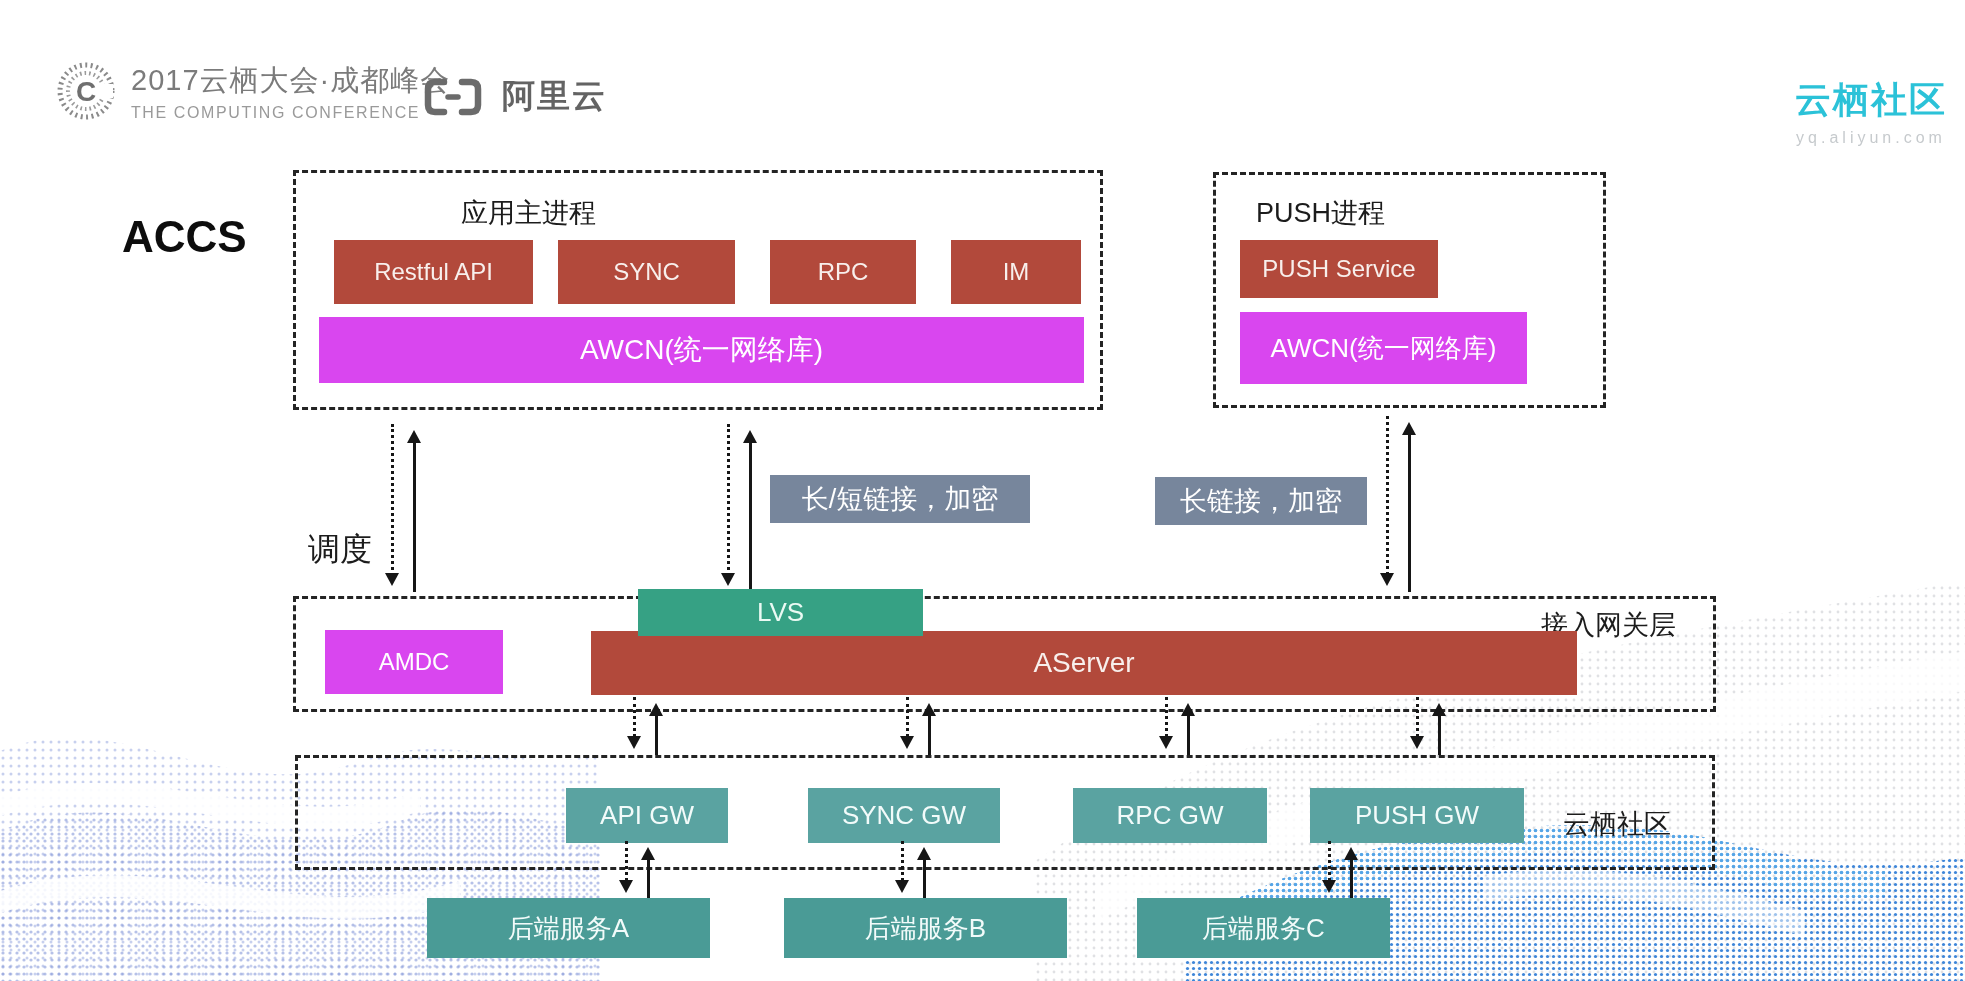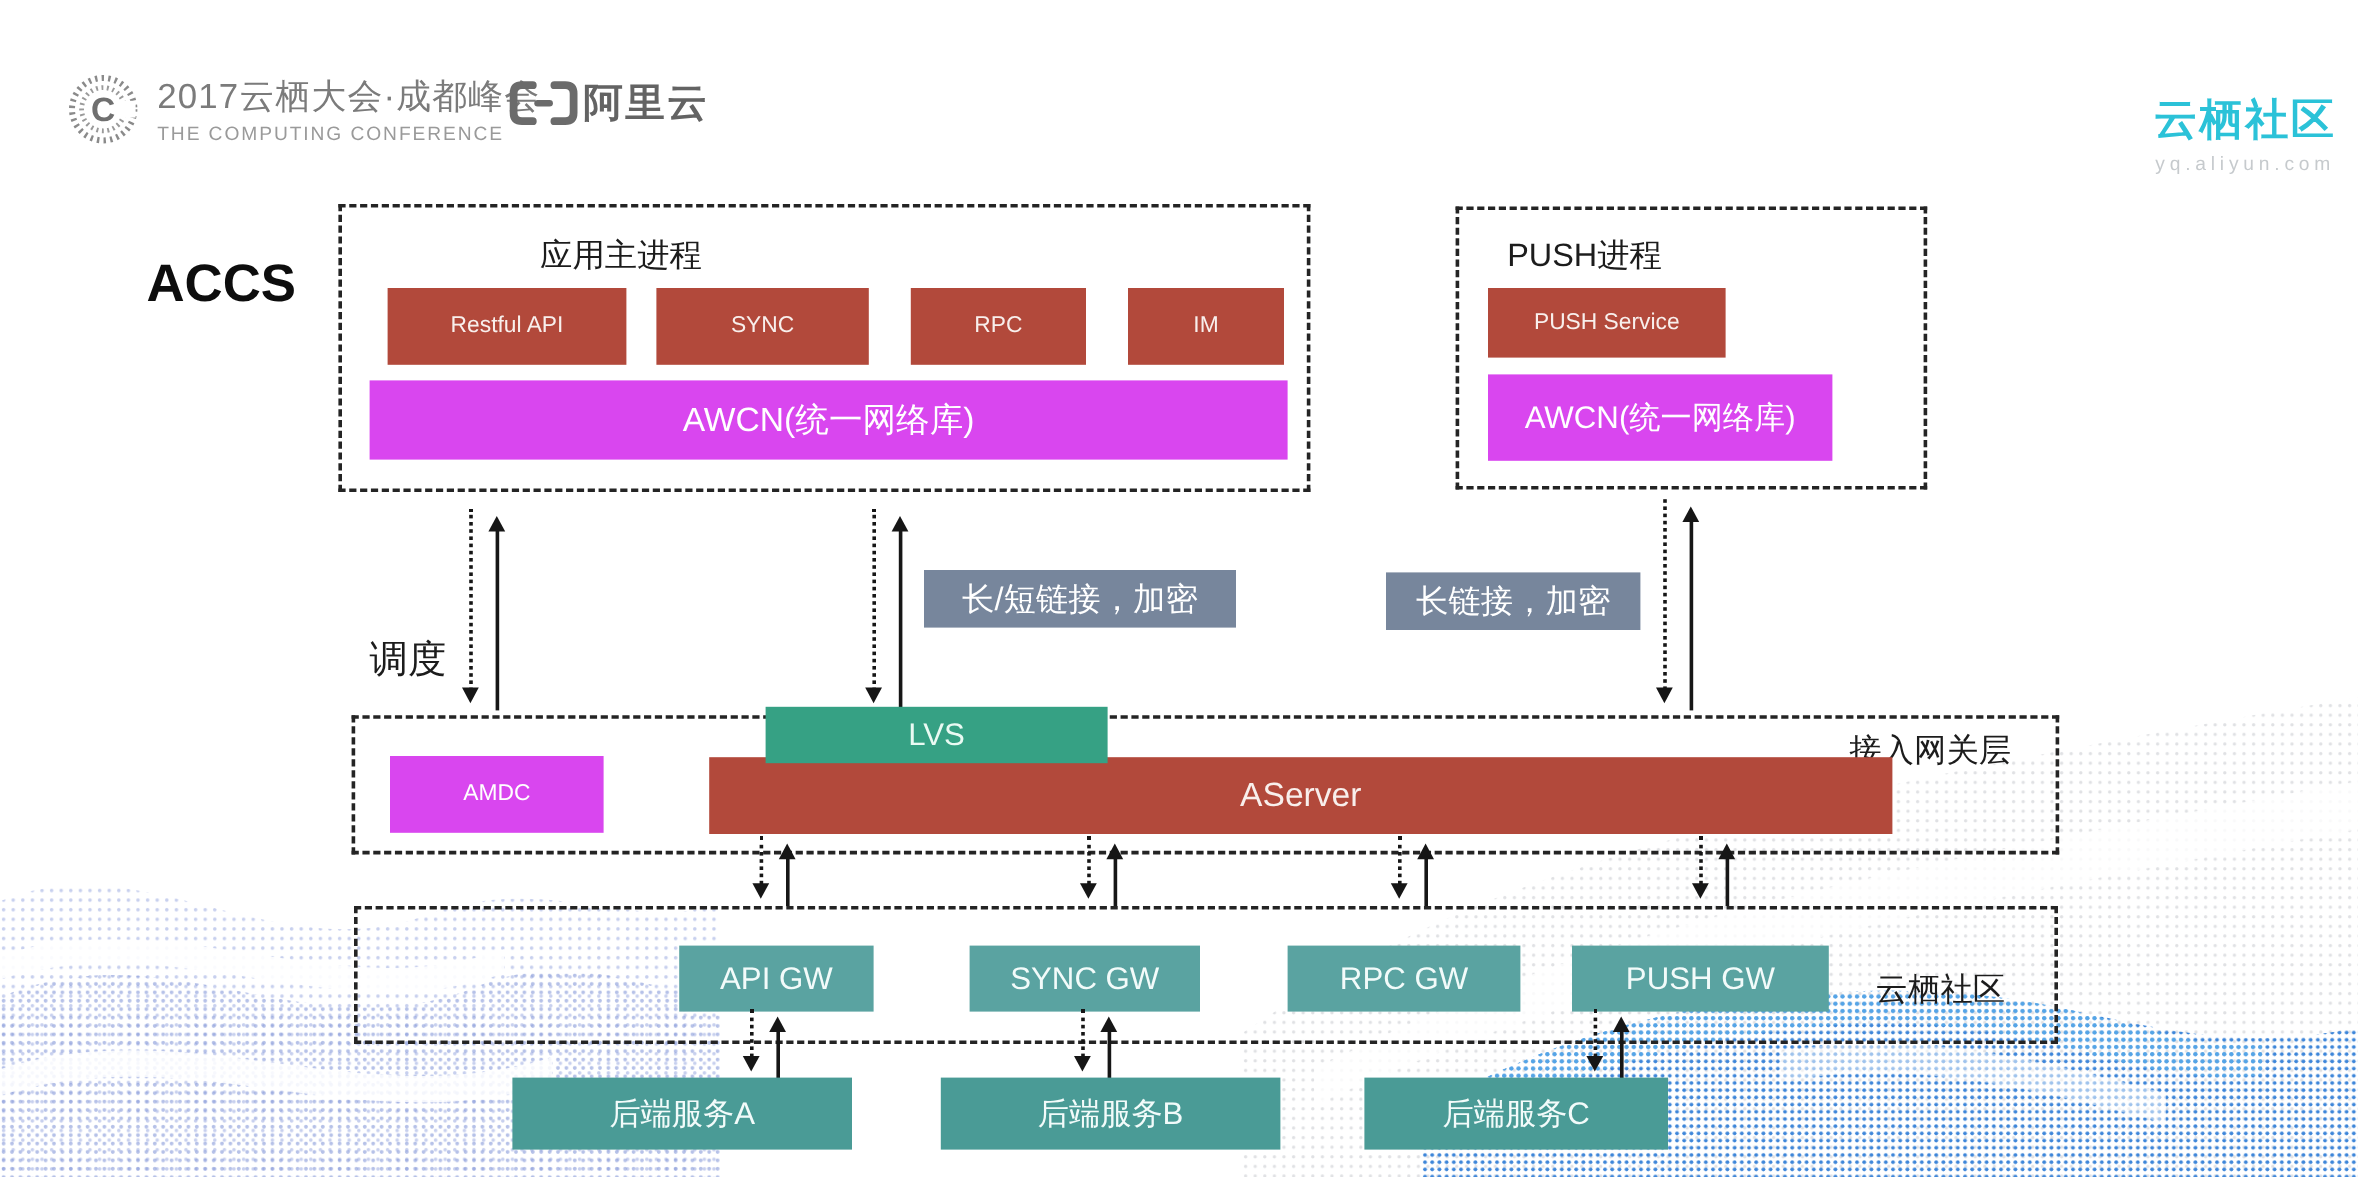--- a/index.html
+++ b/index.html
@@ -9,46 +9,46 @@
   
   .wave{position:absolute;z-index:0;pointer-events:none;}
   .wave-left{left:0;bottom:0;}
   .wave-right-gray{right:0;bottom:0;}
   .wave-right-blue{right:0;bottom:0;}
 
   
   .conf-logo{position:absolute;left:55px;top:60px;display:flex;align-items:center;gap:14px;z-index:2;}
   .conf-text .t1{font-size:29px;color:#7b7b7b;letter-spacing:1px;}
   .conf-text .t2{font-size:16px;color:#9a9a9a;letter-spacing:1.6px;margin-top:3px;}
-  .aliyun-logo{position:absolute;left:420px;top:64px;display:flex;align-items:flex-start;gap:0;z-index:2;}
+  .aliyun-logo{position:absolute;left:420px;top:74px;display:flex;align-items:flex-end;gap:16px;z-index:2;}
   .aliyun-logo .txt{font-size:33px;color:#636363;font-weight:bold;letter-spacing:2px;}
   .community{position:absolute;right:18px;top:76px;text-align:center;z-index:2;}
   .community .name{font-size:36px;font-weight:bold;color:#2bc2d8;letter-spacing:2px;}
   .community .url{font-size:16px;color:#c6cacd;letter-spacing:4px;margin-top:4px;}
 
   
   .accs-title{position:absolute;left:122px;top:212px;font-size:44px;font-weight:bold;color:#0d0d0d;z-index:2;}
 
   
   .gbox{position:absolute;border:3px dashed #242424;z-index:1;box-sizing:border-box;}
   .gbox .box-title{position:absolute;font-size:27px;color:#1c1c1c;}
 
-  .app-process{left:282px;top:170px;width:810px;height:240px;text-decoration:underline;}
+  .app-process{left:293px;top:170px;width:810px;height:240px;text-decoration:underline;}
   .push-process{left:1213px;top:172px;width:393px;height:236px;}
   .access-layer{left:293px;top:596px;width:1423px;height:116px;}
   .app-gw-layer{left:295px;top:755px;width:1420px;height:115px;}
 
   
   .node{position:absolute;display:flex;align-items:center;justify-content:center;color:#f8efec;z-index:2;box-sizing:border-box;}
   .red{background:#b2493b;}
   .blue{background:#d946ef;color:#ffffff;}
   .green{background:#36a184;color:#eafaf3;}
   .teal{background:#5aa3a1;color:#f2fbfa;}
   .teal2{background:#4a9b96;color:#f2fbfa;}
-  .node.f27{font-size:19px;}
+  .node.f27{font-size:24px;}
   .node.f26{font-size:26px;}
   .node.f28{font-size:28px;}
 
   
   .link-label{position:absolute;background:#77869c;color:#ffffff;font-size:27px;display:flex;align-items:center;justify-content:center;z-index:2;}
   .plain-label{position:absolute;font-size:32px;color:#1c1c1c;z-index:2;}
 
   
   .ap{position:absolute;width:26px;z-index:1;}
   .ap .d{position:absolute;left:0;top:0;bottom:11px;width:0;border-left:3.5px dotted #161616;}

